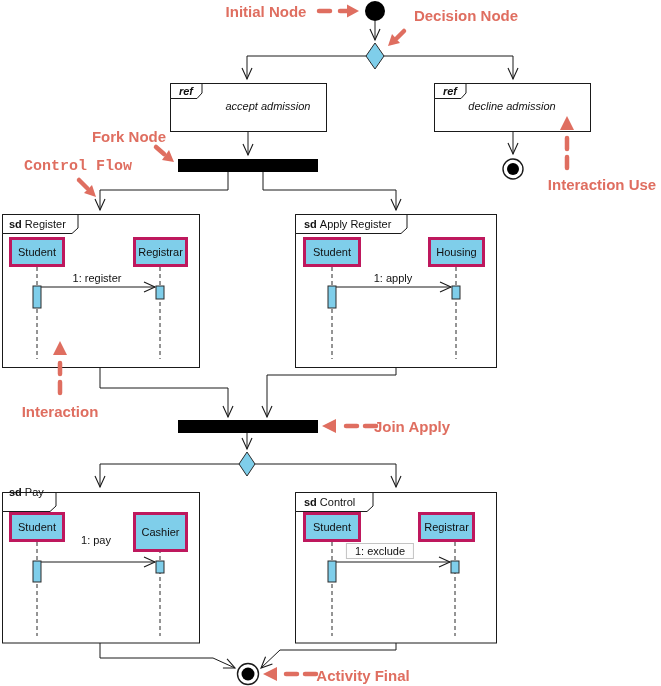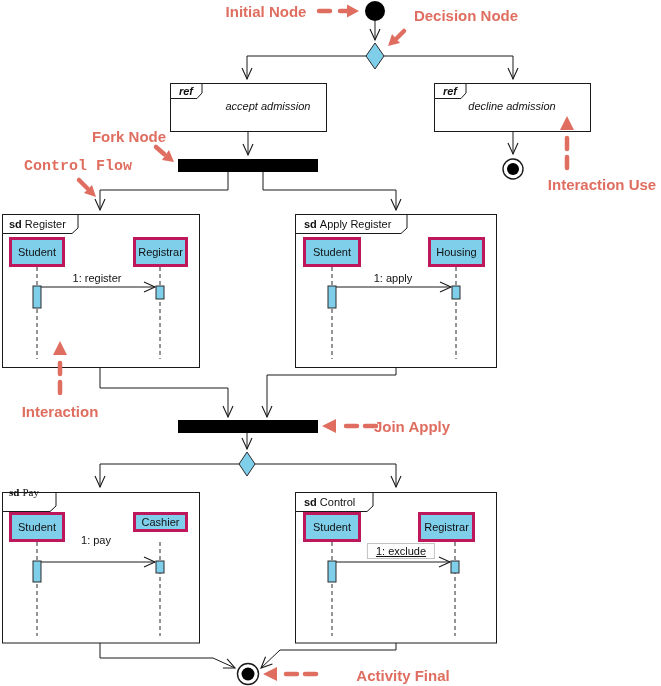--- a/index.html
+++ b/index.html
@@ -40,49 +40,49 @@
   .boxed { border:1px solid #c3c3c3; background:#fdfdfd; padding:1px 8px; }
 
   
   .p-initial   { left:266px; top:11px; }
   .p-decision  { left:466px; top:15px; }
   .p-fork      { left:129px; top:136px; }
   .p-control   { left:78px;  top:166px;font-family:Liberation Mono, monospace; }
   .p-intuse    { left:602px; top:184px; }
   .p-inter     { left:60px;  top:411px; }
   .p-join      { left:412px; top:426px; }
-  .p-actfinal  { left:363px; top:675px;margin-left:40px; }
+  .p-actfinal  { left:363px; top:675px; }
 
   
   .p-ref1-kw  { left:186px; top:91px;  font-weight:bold; }
   .p-ref2-kw  { left:450px; top:91px;  font-weight:bold; }
   .p-ref1-lbl { left:248px; top:106px;margin-left:20px; }
   .p-ref2-lbl { left:512px; top:106px; }
 
   
   .p-tab-register { left:9px;   top:224px; }
   .p-tab-apply    { left:304px; top:224px; }
-  .p-tab-pay      { left:9px;   top:492px;font-family:Liberation Serif, serif; }
+  .p-tab-pay      { left:9px;   top:492px; }
   .p-tab-exclude  { left:304px; top:502px; }
 
   
   .p-h1 { left:9px;   top:237px; width:56px; height:30px; }
   .p-h2 { left:133px; top:237px; width:55px; height:30px; }
   .p-h3 { left:303px; top:237px; width:58px; height:30px; }
   .p-h4 { left:428px; top:237px; width:57px; height:30px; }
   .p-h5 { left:9px;   top:512px; width:56px; height:30px; }
-  .p-h6 { left:133px; top:512px; width:55px; height:20px; }
+  .p-h6 { left:133px; top:512px; width:55px; height:40px; }
   .p-h7 { left:303px; top:512px; width:58px; height:30px; }
   .p-h8 { left:418px; top:512px; width:57px; height:30px; }
 
   
   .p-m1 { left:97px;  top:278px; }
   .p-m2 { left:393px; top:278px; }
   .p-m3 { left:96px;  top:540px; }
-  .p-m4 { left:401px; top:551px;text-decoration:underline; }
+  .p-m4 { left:380px; top:551px; }
 </style>
 </head>
 <body>
 
 <div id="canvas">
 
 <svg id="diagram-svg" width="661" height="686" viewBox="0 0 661 686">
   <defs>
     <marker id="vee" markerUnits="userSpaceOnUse" markerWidth="16" markerHeight="14" refX="12" refY="6" orient="auto">
       <path d="M1,1 L12,6 L1,11" fill="none" stroke="#1a1a1a" stroke-width="1.1"></path>

